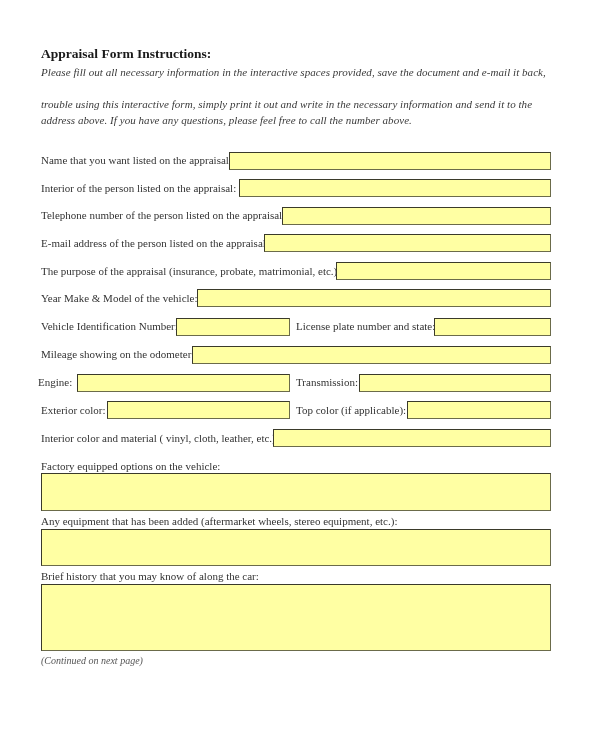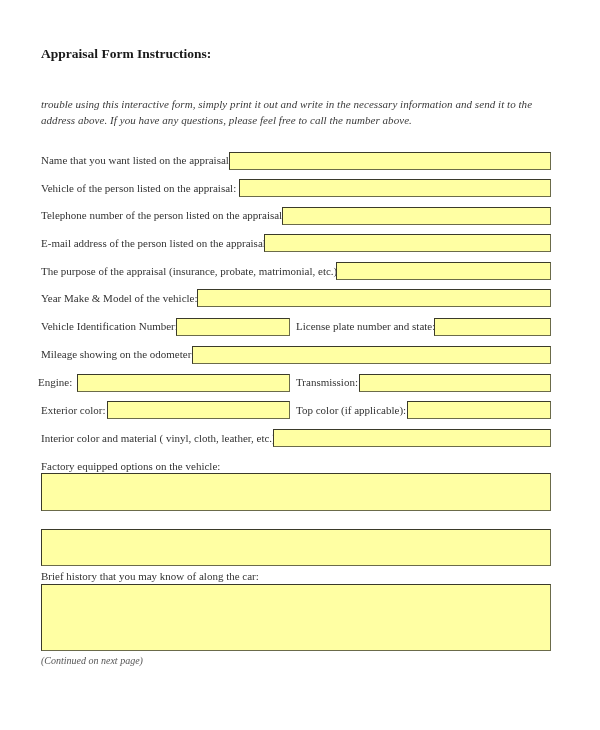--- a/index.html
+++ b/index.html
@@ -13,27 +13,28 @@
          border-top-color: #3a3a2a; border-left-color: #3a3a2a; height: 18px; }
   .fld.area { height: auto; }
   .foot { position: absolute; left: 41px; top: 655px; font-size: 10px; font-style: italic; color: #555; }
 </style>
 </head>
 <body>
 
 <div class="page">
 
   <div class="title">Appraisal Form Instructions:</div>
+  <div class="instr" style="top:66px">Please fill out all necessary information in the interactive spaces provided, save the document and e-mail it back,</div>
   <div class="instr" style="top:114px">address above. If you have any questions, please feel free to call the number above.</div>
   <div class="instr" style="top:98px">trouble using this interactive form, simply print it out and write in the necessary information and send it to the</div>
 
   <div class="lbl" style="left:41px;top:153px">Name that you want listed on the appraisal:</div>
   <div class="fld" style="left:229px;top:152px;width:322px"></div>
 
-  <div class="lbl" style="left:41px;top:181px">Vehicle of the person listed on the appraisal:</div>
+  <div class="lbl" style="left:41px;top:181px">Interior of the person listed on the appraisal:</div>
   <div class="fld" style="left:239px;top:179px;width:312px"></div>
 
   <div class="lbl" style="left:41px;top:208px">Telephone number of the person listed on the appraisal:</div>
   <div class="fld" style="left:282px;top:207px;width:269px"></div>
 
   <div class="lbl" style="left:41px;top:236px">E-mail address of the person listed on the appraisal:</div>
   <div class="fld" style="left:264px;top:234px;width:287px"></div>
 
   <div class="lbl" style="left:41px;top:264px">The purpose of the appraisal (insurance, probate, matrimonial, etc.):</div>
   <div class="fld" style="left:336px;top:262px;width:215px"></div>
@@ -58,19 +59,20 @@
   <div class="fld" style="left:107px;top:401px;width:183px"></div>
   <div class="lbl" style="left:296px;top:403px">Top color (if applicable):</div>
   <div class="fld" style="left:407px;top:401px;width:144px"></div>
 
   <div class="lbl" style="left:41px;top:431px">Interior color and material ( vinyl, cloth, leather, etc.):</div>
   <div class="fld" style="left:273px;top:429px;width:278px"></div>
 
   <div class="lbl" style="left:41px;top:459px">Factory equipped options on the vehicle:</div>
   <div class="fld area" style="left:41px;top:473px;width:510px;height:38px"></div>
 
+  <div class="lbl" style="left:41px;top:514px">Any equipment that has been added (aftermarket wheels, stereo equipment, etc.):</div>
   <div class="fld area" style="left:41px;top:529px;width:510px;height:37px"></div>
 
   <div class="lbl" style="left:41px;top:569px">Brief history that you may know of along the car:</div>
   <div class="fld area" style="left:41px;top:584px;width:510px;height:67px"></div>
 
   <div class="foot">(Continued on next page)</div>
 </div>
 
 </body></html>

